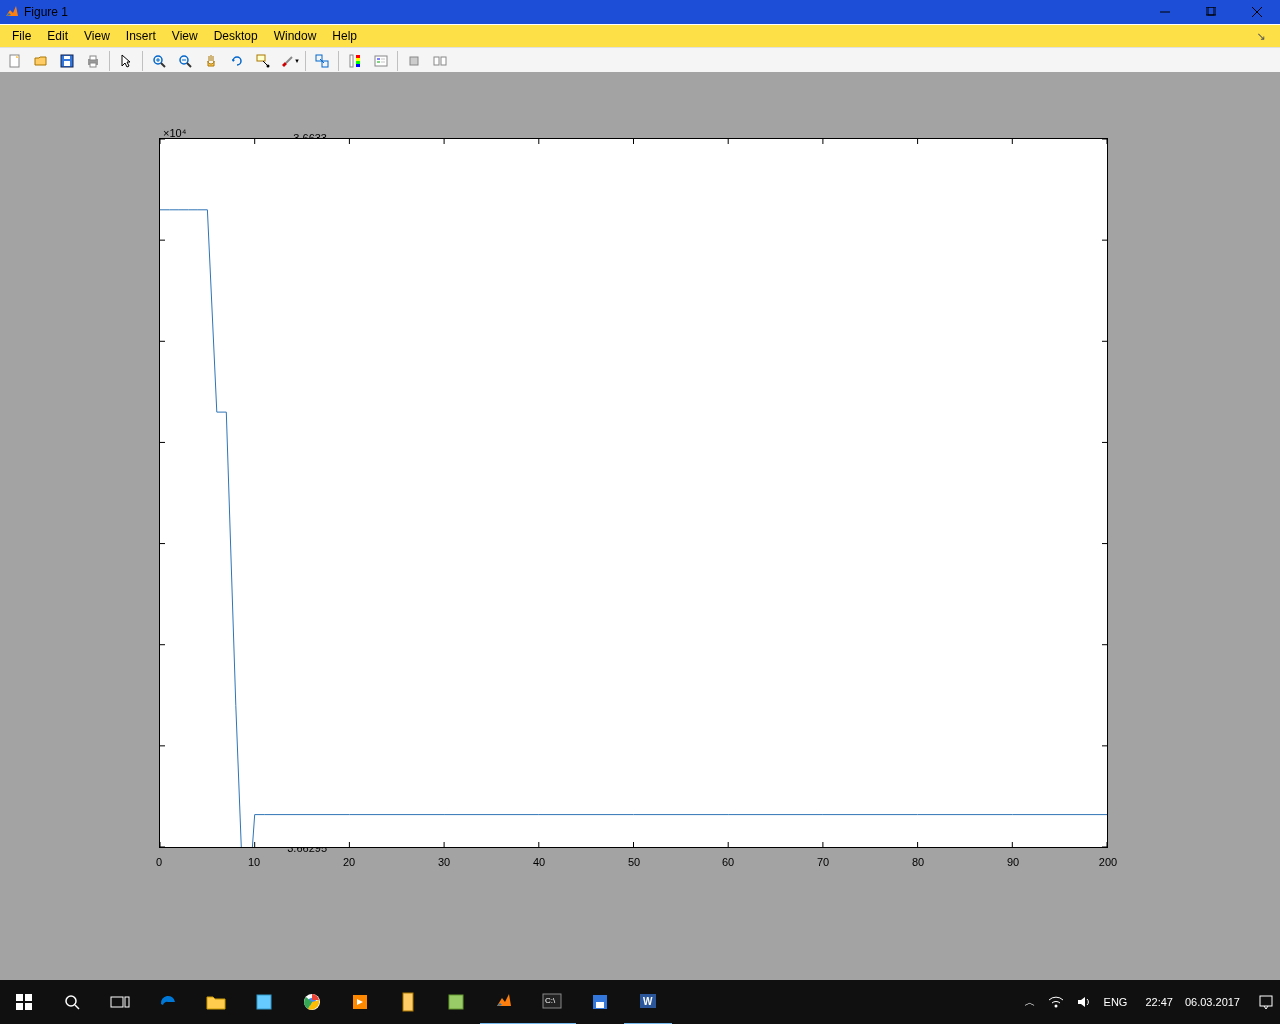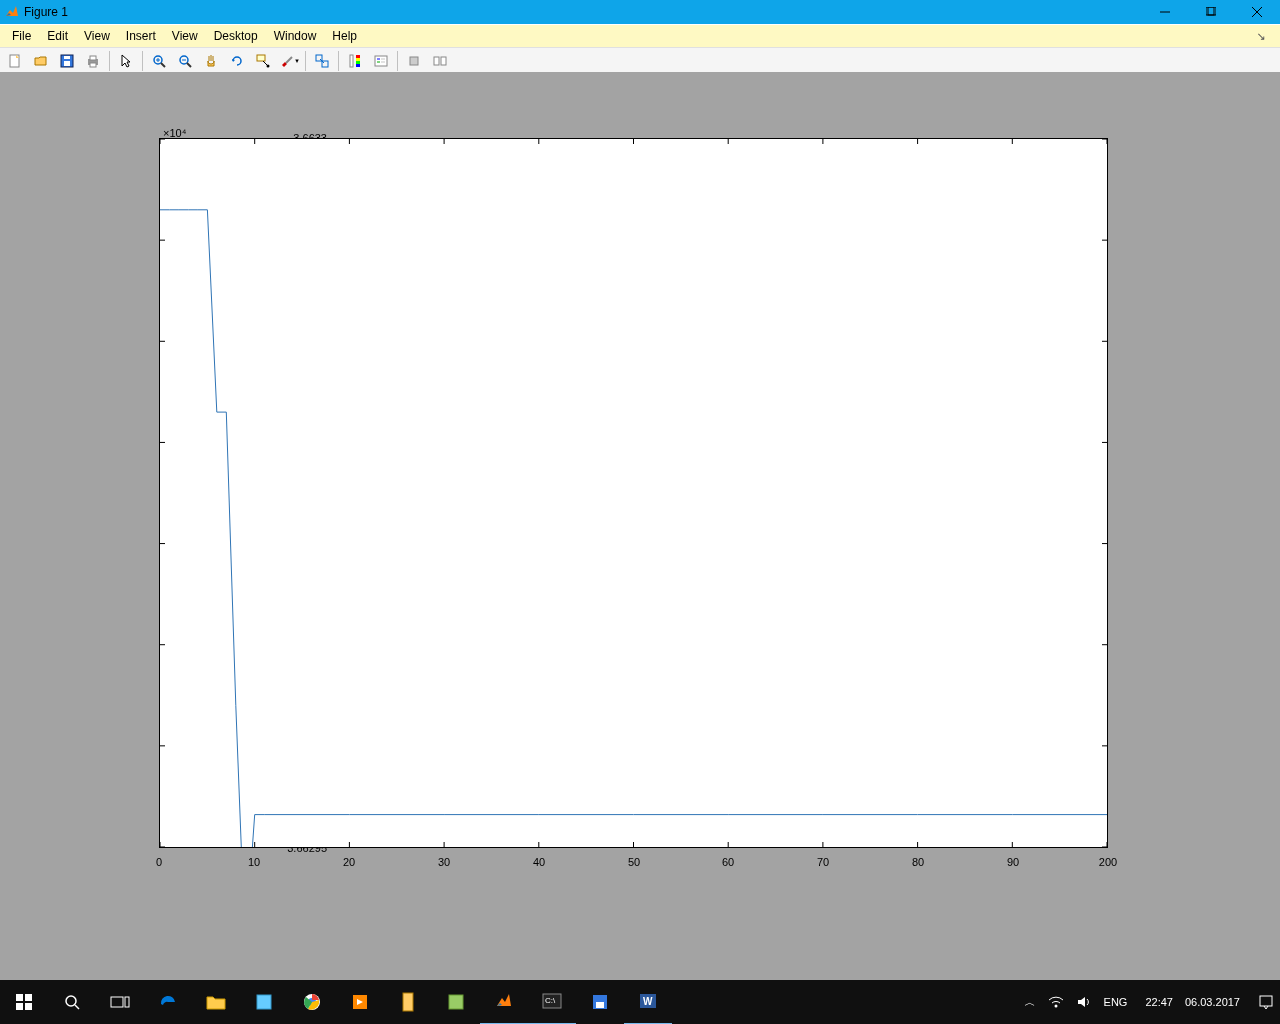--- a/index.html
+++ b/index.html
@@ -1,22 +1,22 @@
 <!DOCTYPE html>
 <html><head>
 <meta charset="utf-8">
 <style>
 html,body{margin:0;padding:0;width:1280px;height:1024px;overflow:hidden;font-family:"Segoe UI",Tahoma,sans-serif;font-size:12px;background:#fff;color:#000}
-.titlebar{height:24px;background:#0ea5e9;display:flex;align-items:center;padding:0 0 0 4px;border-bottom:1px solid #fff}
+.titlebar{height:24px;background:#1d4ed8;display:flex;align-items:center;padding:0 0 0 4px;border-bottom:1px solid #fff}
 .titlebar .mlogo{width:16px;height:16px;margin-right:4px;position:relative}
 .titlebar .mlogo svg{width:16px;height:16px}
 .titlebar .ttxt{flex:0 0 auto}
 .winbtns{margin-left:auto;display:flex}
 .winbtns div{width:46px;height:24px;display:flex;align-items:center;justify-content:center}
-.menubar{height:22px;background:#fef9c3;display:flex;align-items:center;padding:0 4px;border-bottom:1px solid #e0e0e0}
+.menubar{height:22px;background:#fde047;display:flex;align-items:center;padding:0 4px;border-bottom:1px solid #e0e0e0}
 .menubar span{padding:2px 8px;cursor:default}
 .dock{margin-left:auto;width:14px;height:14px;font-size:11px;color:#555;display:flex;align-items:center;justify-content:center}
 .toolbar{height:26px;background:#f5f5f5;border-bottom:1px solid #d0d0d0;display:flex;align-items:center;padding:0 2px}
 .tbtn{width:22px;height:22px;display:flex;align-items:center;justify-content:center;margin:0 1px;border:1px solid transparent}
 .tsep{width:1px;height:20px;background:#c0c0c0;margin:0 3px}
 .canvas-area{position:absolute;left:0;top:72px;width:1280px;height:908px;background:#a3a3a3}
 .plot-wrap{position:absolute;left:159px;top:66px;width:949px;height:710px;background:#fff;border:1px solid #000;box-sizing:border-box}
 .ytick{position:absolute;right:953px;font-size:11px;text-align:right;transform:translateY(-50%)}
 .xtick{position:absolute;top:784px;font-size:11px;text-align:center;transform:translateX(-50%)}
 .exp{position:absolute;left:163px;top:55px;font-size:11px}

